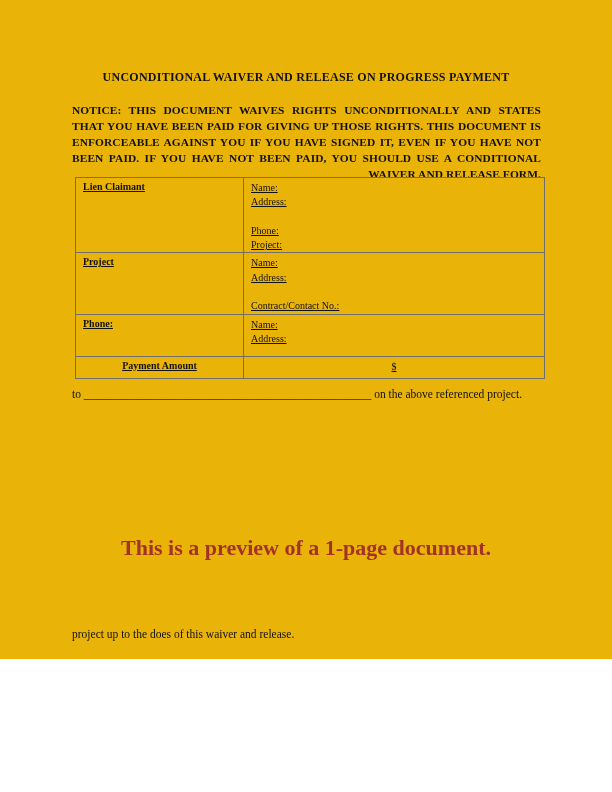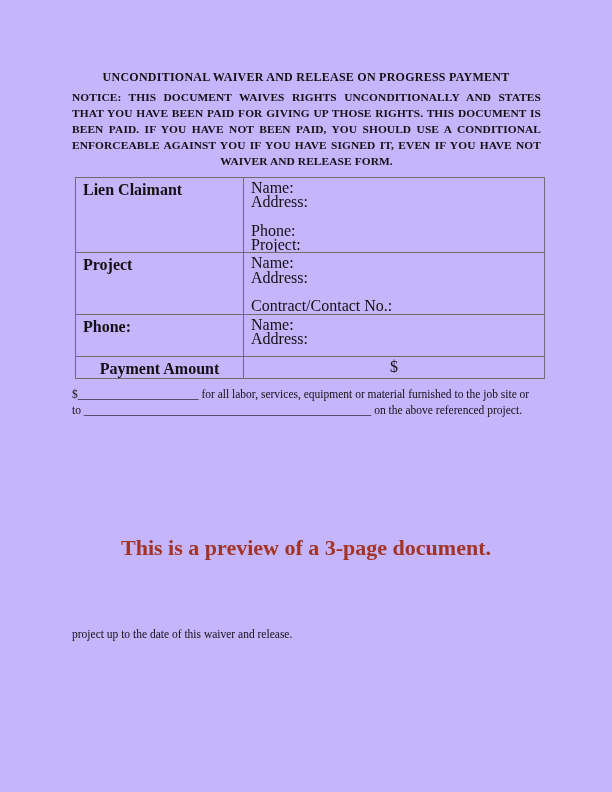--- a/index.html
+++ b/index.html
@@ -1,50 +1,51 @@
 <!DOCTYPE html>
 <html><head>
 <meta charset="utf-8">
 <style>
   html, body { margin: 0; padding: 0; background: #ffffff; }
   .page {
     position: relative;
     width: 612px;
-    height: 792px;
+    height: 659px;
     margin: 0 auto;
-    background: #c4b5fd;
+    background: #eab308;
     font-family: "Liberation Serif", serif;
     color: #121212;
     overflow: hidden;
   }
   .doc-title {
     position: absolute;
     top: 70px; left: 0; right: 0;
     text-align: center;
     font-weight: bold;
     font-size: 12px;
     letter-spacing: 0.25px;
   }
   .notice {
     position: absolute;
-    top: 89px; left: 72px; width: 469px;
+    top: 102px; left: 72px; width: 469px;
     font-weight: bold;
     font-size: 11.4px;
     line-height: 16px;
     letter-spacing: 0.1px;
   }
   .jline { text-align: justify; text-align-last: justify; }
-  .jlast { text-align: center; }
+  .jlast { text-align: right; }
   .form-table {
     position: absolute;
     top: 177px; left: 75px;
     width: 470px;
     border-collapse: collapse;
     table-layout: fixed;
-    font-size: 16px;
+    font-size: 10px;
+    text-decoration: underline;
   }
   .form-table td {
     border: 1px solid #6e6e6e;
     vertical-align: top;
     padding: 3px 7px 0 7px;
     overflow: hidden;
   }
   .label-cell { width: 153px; font-weight: bold; padding-left: 8px; }
   .cell-line { height: 14.3px; line-height: 14.3px; white-space: nowrap; }
   .rh1 td { height: 68px; }
@@ -78,22 +79,22 @@
 </head>
 <body>
 
 <div class="page">
 
   <div class="doc-title">UNCONDITIONAL WAIVER AND RELEASE ON PROGRESS PAYMENT</div>
 
   <div class="notice">
     <div class="jline">NOTICE: THIS DOCUMENT WAIVES RIGHTS UNCONDITIONALLY AND STATES</div>
     <div class="jline">THAT YOU HAVE BEEN PAID FOR GIVING UP THOSE RIGHTS. THIS DOCUMENT IS</div>
+    <div class="jline">ENFORCEABLE AGAINST YOU IF YOU HAVE SIGNED IT, EVEN IF YOU HAVE NOT</div>
     <div class="jline">BEEN PAID. IF YOU HAVE NOT BEEN PAID, YOU SHOULD USE A CONDITIONAL</div>
-    <div class="jline">ENFORCEABLE AGAINST YOU IF YOU HAVE SIGNED IT, EVEN IF YOU HAVE NOT</div>
     <div class="jlast">WAIVER AND RELEASE FORM.</div>
   </div>
 
   <table class="form-table">
     <tbody>
       <tr class="rh1">
         <td class="label-cell">Lien Claimant</td>
         <td class="value-cell">
           <div class="cell-line">Name:</div>
           <div class="cell-line">Address:</div>
@@ -121,22 +122,21 @@
       <tr class="rh4">
         <td class="label-cell">Payment Amount</td>
         <td class="value-cell">
           <div class="cell-line">$</div>
         </td>
       </tr>
     </tbody>
   </table>
 
   <div class="para para1">
-    <div>$_____________________ for all labor, services, equipment or material furnished to the job site or</div>
     <div>to __________________________________________________ on the above referenced project.</div>
   </div>
 
 
-  <div class="preview-banner" style="color: rgb(163, 52, 37);">This is a preview of a 3-page document.</div>
+  <div class="preview-banner" style="color: rgb(163, 52, 37);">This is a preview of a 1-page document.</div>
 
-  <div class="footer-fragment">project up to the date of this waiver and release.</div>
+  <div class="footer-fragment">project up to the does of this waiver and release.</div>
 
 </div>
 
 </body></html>

